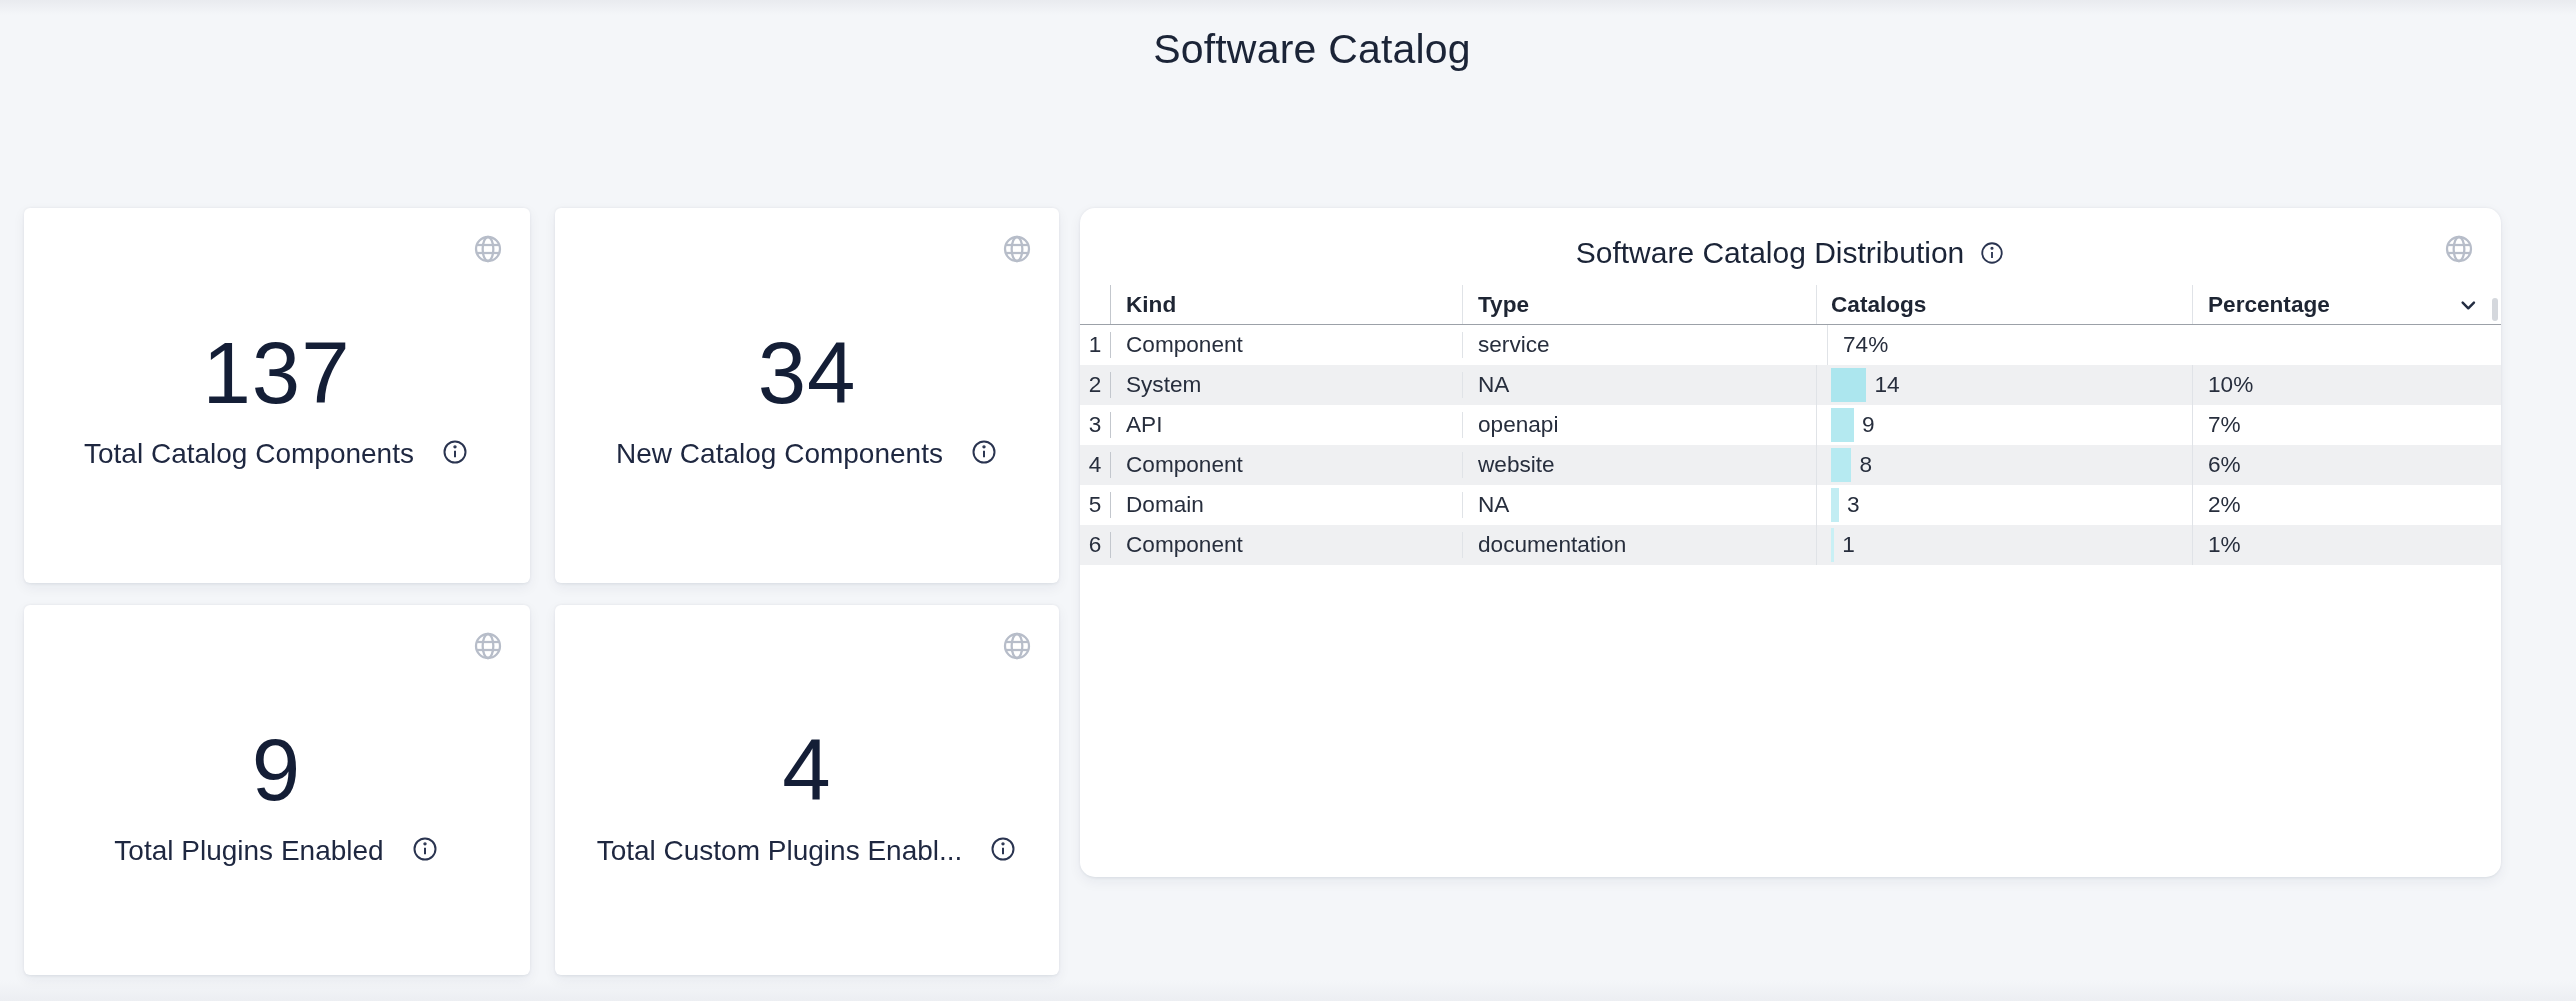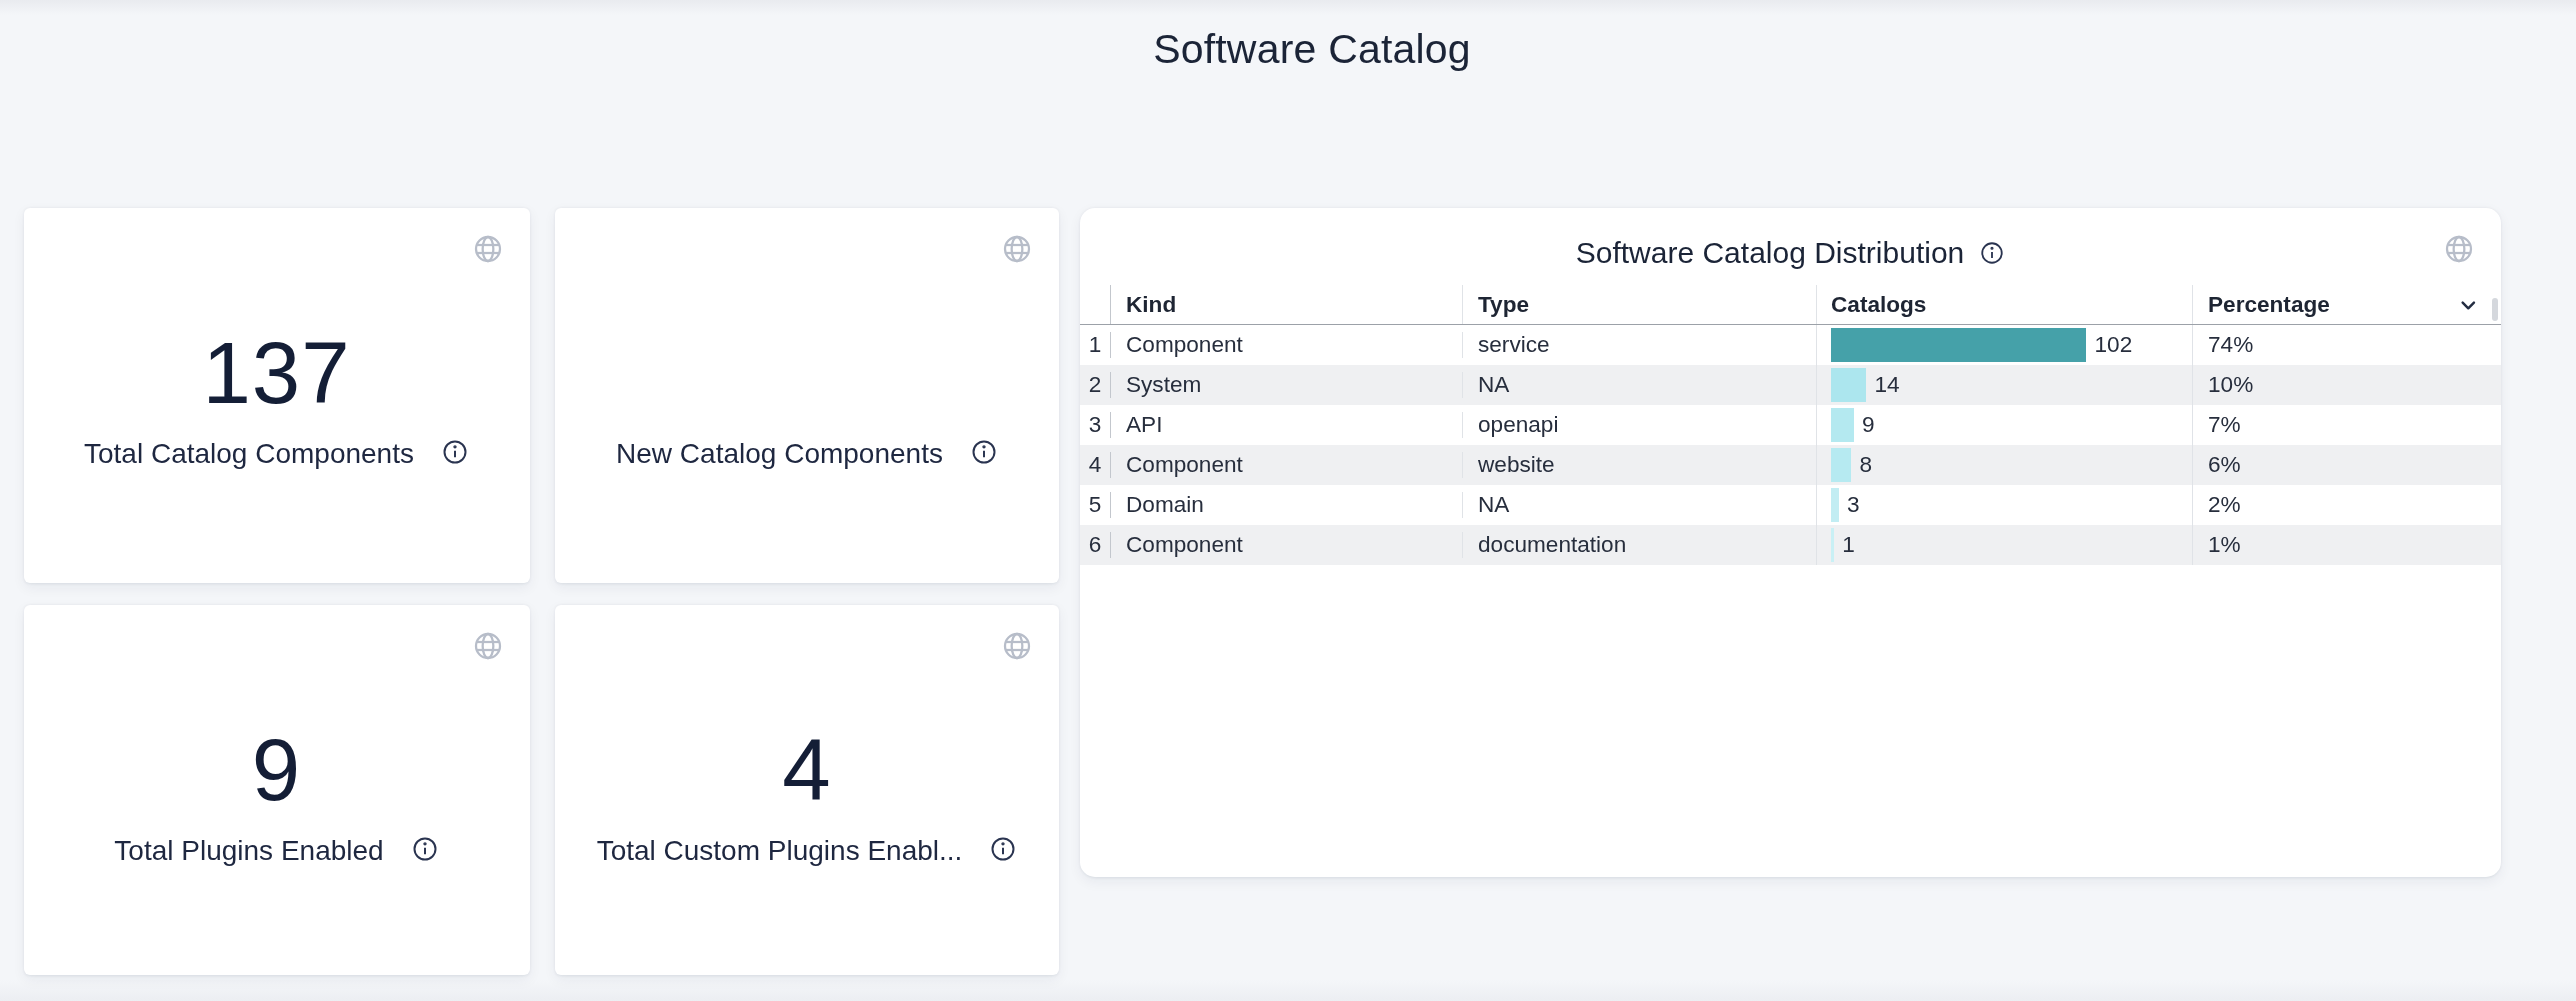--- a/index.html
+++ b/index.html
@@ -125,20 +125,21 @@
 
 <div class="card c2">
   <span class="globe-btn">
     <svg viewBox="0 0 24 24" fill="none" stroke="currentColor" stroke-width="1.7">
       <circle cx="12" cy="12" r="9"></circle>
         <ellipse cx="12" cy="12" rx="4" ry="9"></ellipse>
       <line x1="3.6" y1="9" x2="20.4" y2="9"></line>
         <line x1="3.6" y1="15" x2="20.4" y2="15"></line>
     </svg>
   </span>
+  <div class="stat-number">34</div>
   <div class="stat-label-row">
     <span class="stat-label">New Catalog Components</span>
     <span class="info-icon">
       <svg viewBox="0 0 24 24" fill="none" stroke="currentColor" stroke-width="1.7">
         <circle cx="12" cy="12" r="9"></circle>
           <line x1="12" y1="11" x2="12" y2="16.5"></line>
           <circle cx="12" cy="7.6" r="0.6" fill="currentColor"></circle>
       </svg>
     </span>
   </div>
@@ -222,24 +223,20 @@
             <polyline points="6,9.5 12,15.5 18,9.5"></polyline>
           </svg>
         </span>
       </div>
     </div>
 
     <div class="trow">
       <div class="col-num">1</div>
       <div class="col-kind"><span class="cell-text">Component</span></div>
       <div class="col-type"><span class="cell-text">service</span></div>
-      <div class="col-cat">
-        <div class="bar" style="width: 255px; background: rgb(69, 161, 169);"></div>
-        <span class="bar-value">102</span>
-      </div>
       <div class="col-pct">
           <span class="cell-text">74%</span>
         </div>
     </div>
 
     <div class="trow alt">
       <div class="col-num">2</div>
       <div class="col-kind"><span class="cell-text">System</span></div>
       <div class="col-type"><span class="cell-text">NA</span></div>
       <div class="col-cat">

